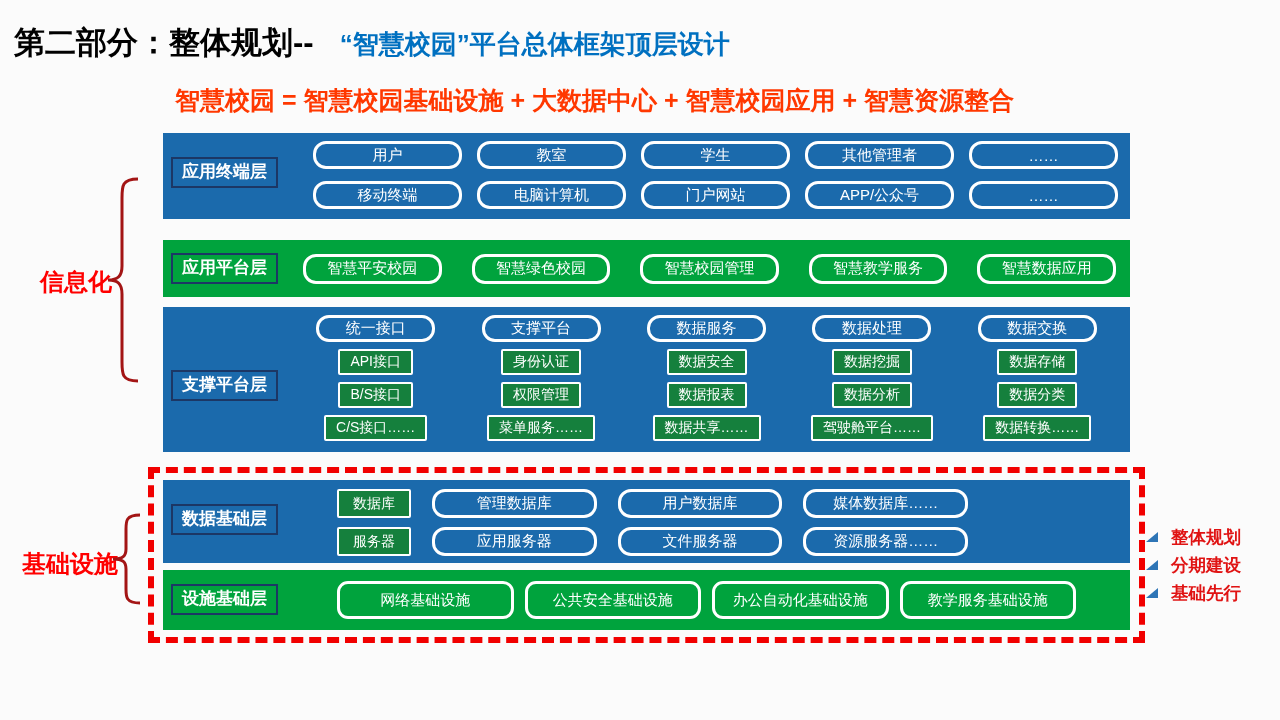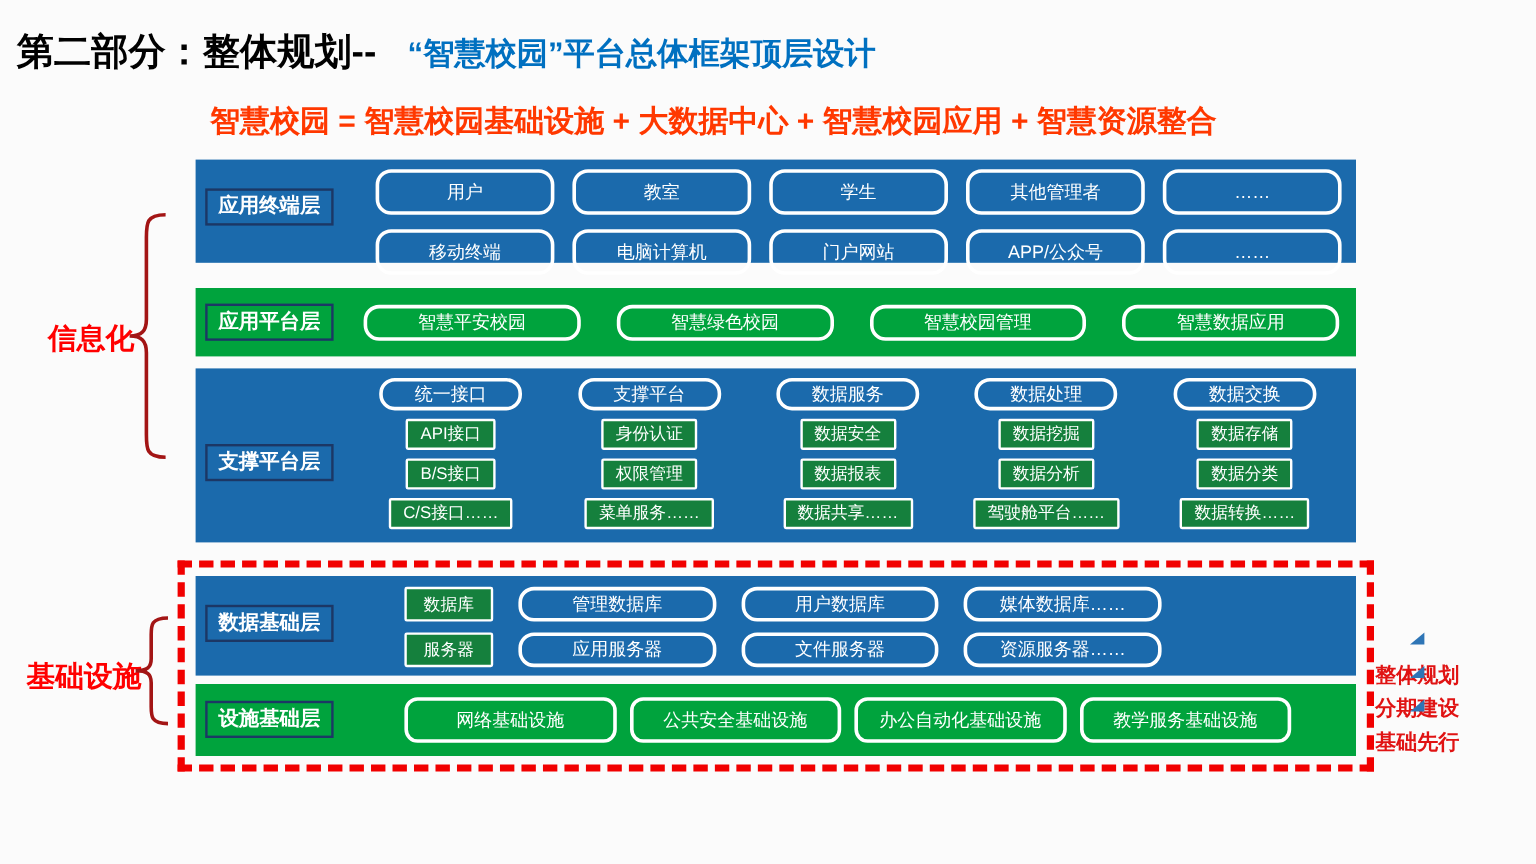--- a/index.html
+++ b/index.html
@@ -44,21 +44,21 @@
     font-size:15px;white-space:nowrap;
   }
   .greenbox{
     box-sizing:border-box;background:#15803d;border:2px solid #fff;border-radius:2px;
     color:#fff;display:flex;align-items:center;justify-content:center;
     font-size:14px;white-space:nowrap;
   }
 
   .b1-rows{position:absolute;left:150px;right:12px;top:8px;display:flex;flex-direction:column;gap:12px;}
   .b1 .row{display:flex;gap:15px;}
-  .b1 .pill{flex:1;height:38px;}
+  .b1 .pill{flex:1;height:28px;}
 
   .b2-items{position:absolute;left:140px;right:14px;top:50%;transform:translateY(-50%);display:flex;gap:30px;}
   .b2 .pill{flex:1;height:30px;}
 
   .b3-cols{position:absolute;left:130px;right:10px;top:8px;display:flex;}
   .b3 .col{flex:1;display:flex;flex-direction:column;align-items:center;}
   .b3 .pill{width:72%;height:27px;}
   .b3 .greenbox{margin-top:7px;height:26px;padding:0 10px;}
   .b3 .greenbox:first-of-type{margin-top:9px;}
 
@@ -72,21 +72,21 @@
 
   
   .side-label{position:absolute;color:#ff0000;font-size:24px;font-weight:800;white-space:nowrap;}
   #label-informatization{left:40px;top:266px;}
   #label-infrastructure{left:22px;top:548px;}
   .brace{position:absolute;}
   #brace-informatization{left:104px;top:176px;}
   #brace-infrastructure{left:110px;top:513px;}
 
   .right-notes{position:absolute;left:1146px;top:527px;}
-  .right-note{display:flex;align-items:center;gap:13px;height:20px;margin-bottom:8px;flex-direction:column;}
+  .right-note{display:flex;align-items:center;gap:13px;height:20px;margin-bottom:8px;}
   .tri{width:0;height:0;border-left:12px solid transparent;border-bottom:10px solid #2e75b6;}
   .right-note span{color:#e01313;font-size:17.5px;font-weight:800;white-space:nowrap;}
 </style>
 </head>
 <body>
 
 <div class="title">
   <span class="t1">第二部分：整体规划--</span>
   <span class="t2">“智慧校园”平台总体框架顶层设计</span>
 </div>
@@ -137,20 +137,21 @@
       </div>
     </div>
   </div>
 
   <div class="band green b2">
     <div class="layer-label">应用平台层</div>
     <div class="b2-items">
       <div class="pill">智慧平安校园</div>
       <div class="pill">智慧绿色校园</div>
       <div class="pill">智慧校园管理</div>
+      <div class="pill">智慧教学服务</div>
       <div class="pill">智慧数据应用</div>
     </div>
   </div>
 
   <div class="band blue b3">
     <div class="layer-label">支撑平台层</div>
     <div class="b3-cols">
       <div class="col">
         <div class="pill">统一接口</div>
         <div class="greenbox">API接口</div>

